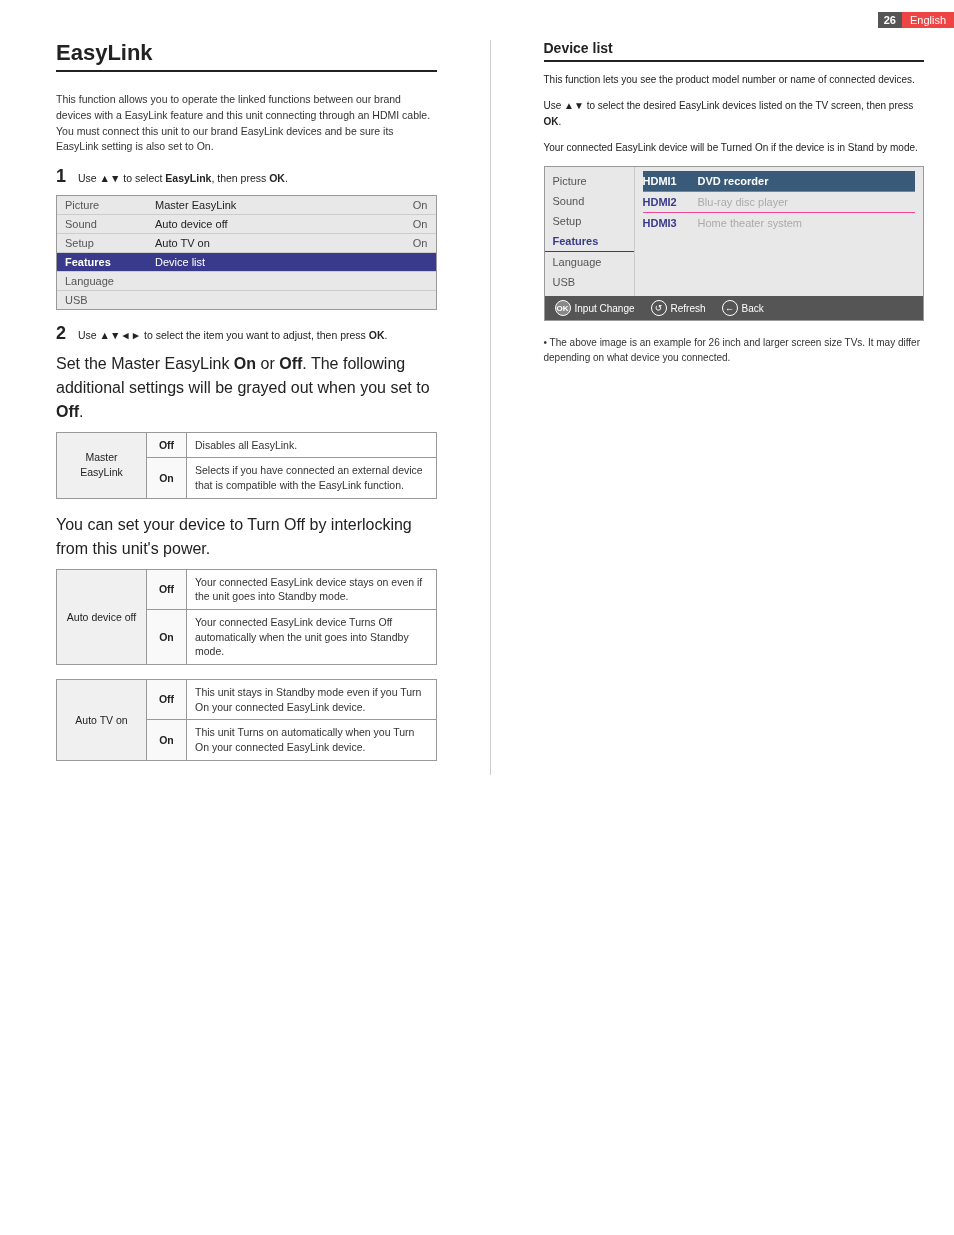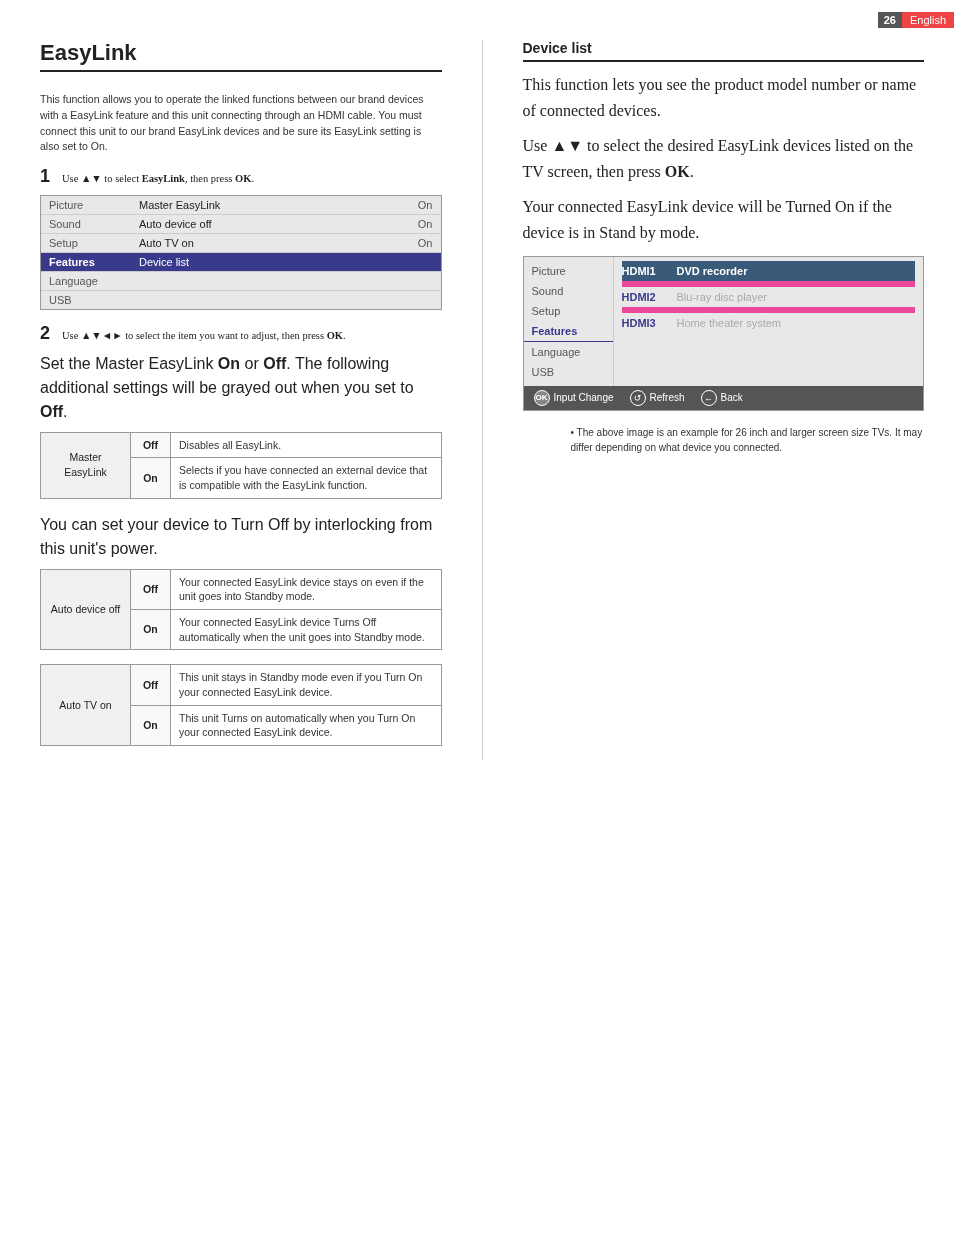--- a/index.html
+++ b/index.html
@@ -30,22 +30,22 @@
     .page-lang {
       background: #ef4444;
       color: #fff;
       font-size: 11px;
       padding: 2px 8px;
     }
 
     
     .main-container {
       display: flex;
-      padding: 40px 30px 20px 40px;
-      gap: 35px;
+      padding: 40px 30px 20px 56px;
+      gap: 48px;
     }
     .left-col {
       flex: 1;
       max-width: 420px;
     }
     .right-col {
       flex: 1;
       max-width: 430px;
     }
 
@@ -79,21 +79,20 @@
       font-size: 18px;
       font-weight: bold;
       color: #222;
       line-height: 1.1;
       min-width: 16px;
     }
     .step-text {
       font-size: 10.5px;
       line-height: 1.5;
       padding-top: 4px;
-      font-family: Liberation Serif, serif;
     }
     .step-text b { font-weight: bold; }
 
     
     .menu-box {
       border: 1px solid #999;
       background: #e8e8e8;
       margin-bottom: 14px;
       overflow: hidden;
     }
@@ -173,24 +172,23 @@
     
     .device-list-title {
       font-size: 14px;
       font-weight: bold;
       color: #222;
       border-bottom: 2px solid #222;
       padding-bottom: 4px;
       margin-bottom: 10px;
     }
     .device-intro {
-      font-size: 16px;
+      font-size: 10px;
       line-height: 1.6;
       margin-bottom: 10px;
-      font-family: Liberation Serif, serif;
     }
 
     
     .device-menu-box {
       border: 1px solid #999;
       background: #e8e8e8;
       margin-bottom: 14px;
       overflow: hidden;
     }
     .device-menu-inner {
@@ -214,21 +212,21 @@
     }
     .device-menu-content {
       flex: 1;
       padding: 4px 8px;
     }
     .device-hdmi-row {
       display: flex;
       align-items: center;
       padding: 4px 0;
       font-size: 11px;
-      border-bottom: 6px solid #ec4899;
+      border-bottom: 1px solid #ec4899;
     }
     .device-hdmi-row:last-child { border-bottom: none; }
     .hdmi-label {
       width: 55px;
       font-weight: bold;
       color: #3a3a8c;
     }
     .hdmi-label.white { color: #fff; }
     .hdmi-device {
       font-size: 11px;
@@ -264,21 +262,20 @@
     .footer-icon.ok-btn {
       background: #888;
       font-weight: bold;
       font-size: 8px;
     }
 
     .note-text {
       font-size: 10px;
       line-height: 1.5;
       color: #333;
-      margin-left: 48px;
     }
     .note-text::before {
       content: "• ";
     }
 
     
     .col-divider {
       width: 1px;
       background: #ccc;
       margin: 0 5px;

